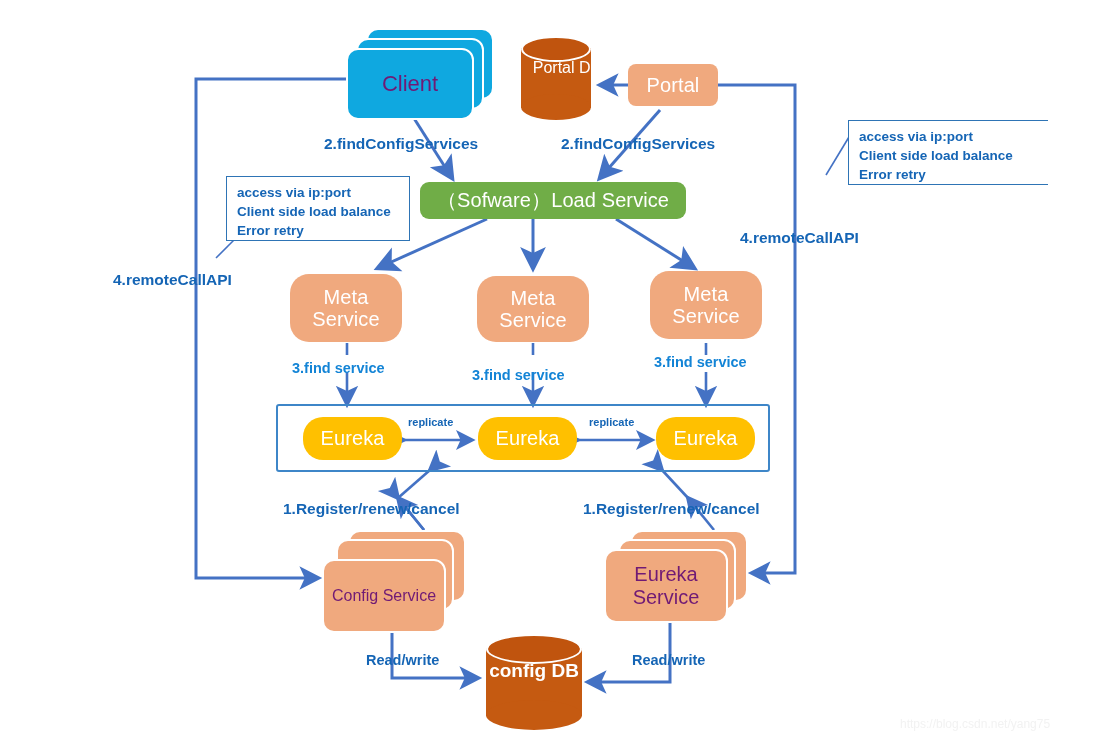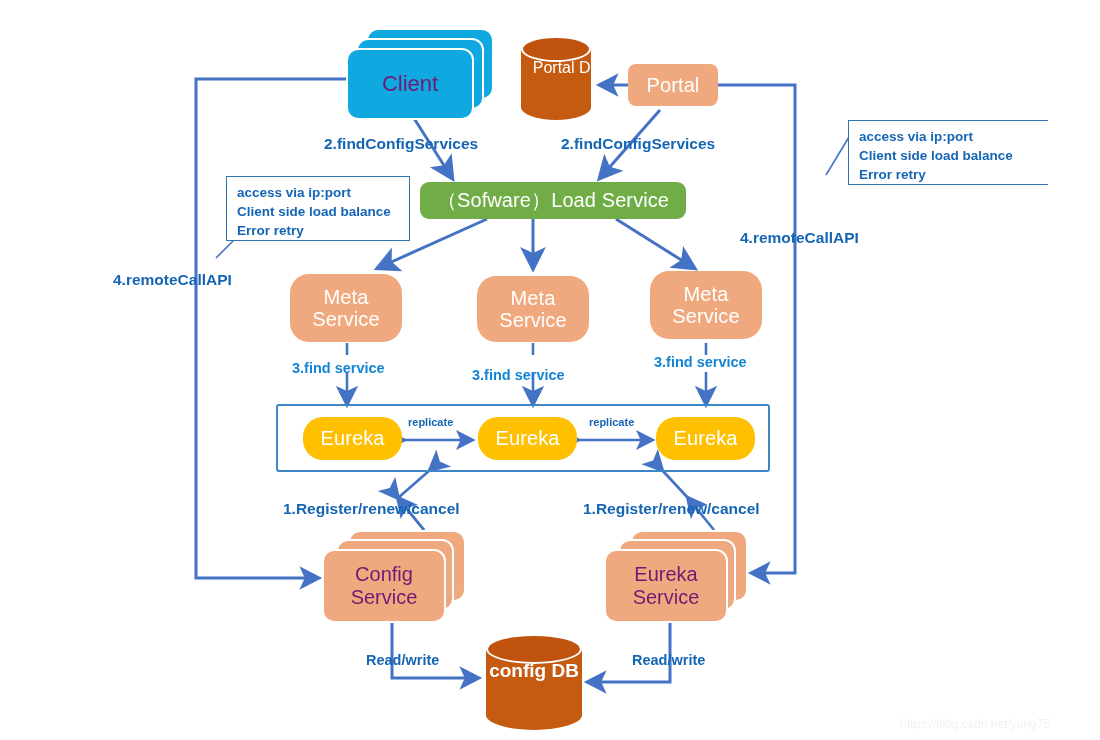--- a/index.html
+++ b/index.html
@@ -163,21 +163,21 @@
   <div class="node eureka" style="left:478px;top:417px;width:99px;height:43px;">
     <span>Eureka</span>
   </div>
   <div class="node eureka" style="left:656px;top:417px;width:99px;height:43px;">
     <span>Eureka</span>
   </div>
 
   <div class="stack" style="left:318px;top:530px;width:150px;height:96px;">
     <div class="card svc-col" style="left:30px;top:0px;width:118px;height:72px;"></div>
     <div class="card svc-col" style="left:18px;top:9px;width:118px;height:72px;"></div>
-    <div class="card svc-col front" style="left:4px;top:19px;width:124px;height:74px;font-size:20px;">
+    <div class="card svc-col front" style="left:4px;top:29px;width:124px;height:74px;font-size:16px;">
       <div>
         <span>Config</span>
         <span>Service</span>
       </div>
     </div>
   </div>
 
   <div class="stack" style="left:600px;top:530px;width:155px;height:96px;">
     <div class="card svc-col" style="left:30px;top:0px;width:118px;height:72px;"></div>
     <div class="card svc-col" style="left:18px;top:9px;width:118px;height:72px;"></div>

